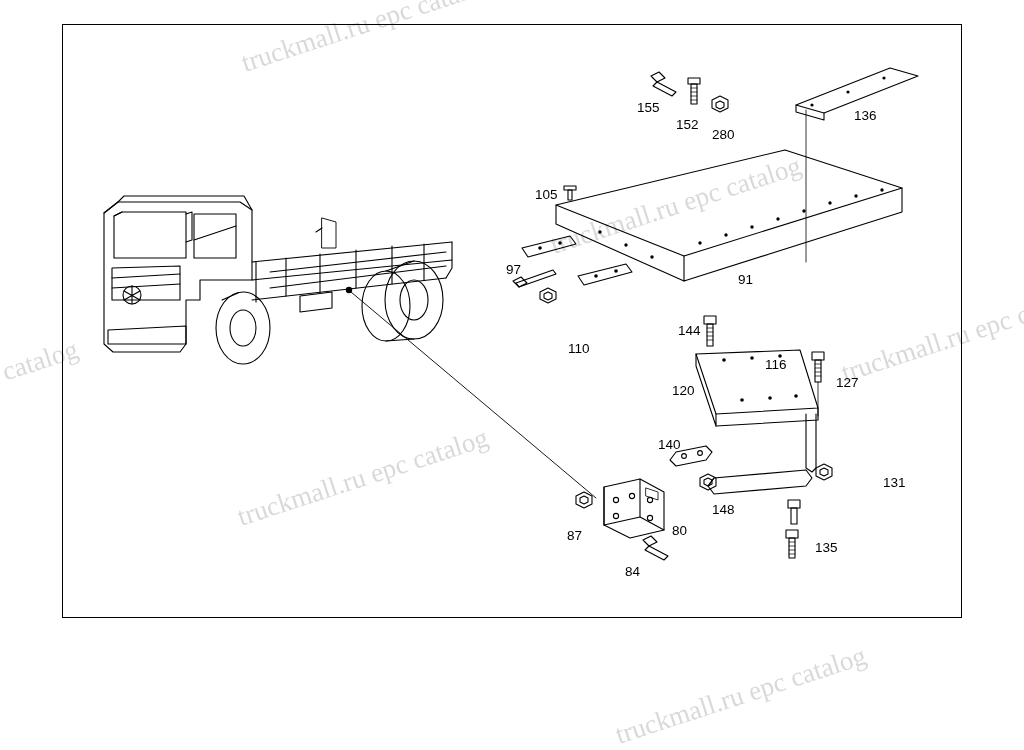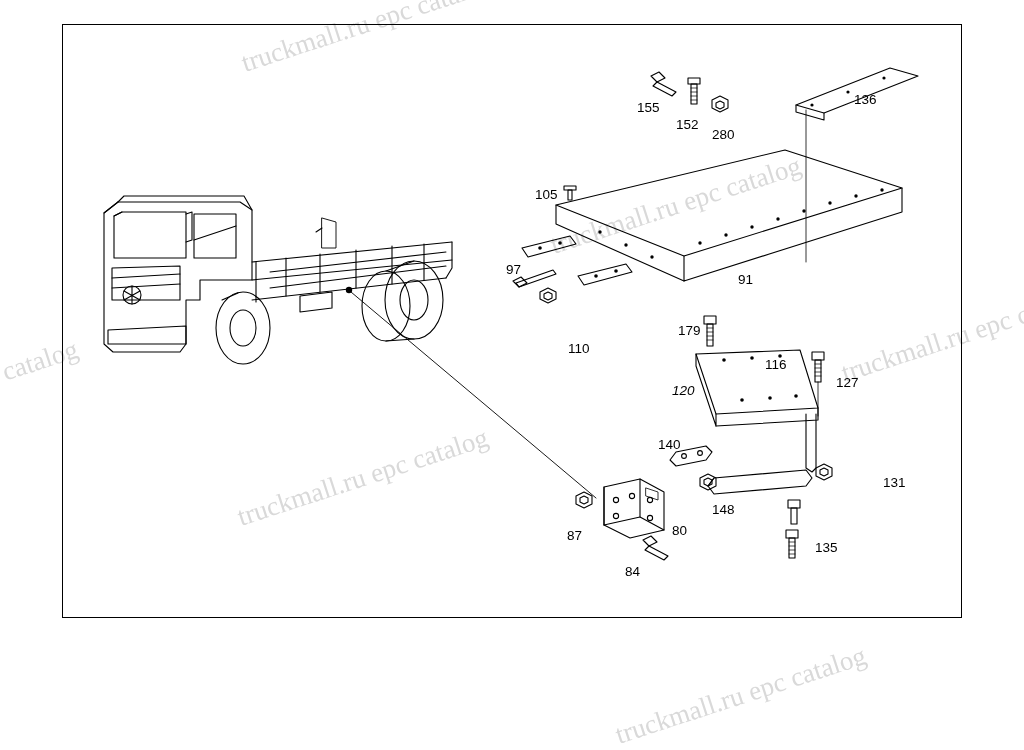--- a/index.html
+++ b/index.html
@@ -288,29 +288,29 @@
         <path d="M649 546 L668 556 L664 560 L645 550 Z"></path>
       </g>
 
     </g>
   </svg>
 
   <div id="callout-layer">
       <div class="callout" style="left: 637px; top: 100px;">155</div>
       <div class="callout" style="left: 676px; top: 117px;">152</div>
       <div class="callout" style="left: 712px; top: 127px;">280</div>
-      <div class="callout" style="left: 854px; top: 92px;">136</div>
+      <div class="callout" style="left: 854px; top: 108px;">136</div>
       <div class="callout" style="left: 535px; top: 187px; text-align: right;">105</div>
       <div class="callout" style="left: 506px; top: 262px; text-align: center;">97</div>
       <div class="callout" style="left: 568px; top: 299px; margin-top: 42px;">110</div>
       <div class="callout" style="left: 738px; top: 272px;">91</div>
-      <div class="callout" style="left: 678px; top: 323px;">179</div>
+      <div class="callout" style="left: 678px; top: 323px;">144</div>
       <div class="callout" style="left: 765px; top: 357px;">116</div>
       <div class="callout" style="left: 836px; top: 375px; text-align: center;">127</div>
-      <div class="callout" style="left: 672px; top: 383px; font-style: italic;">120</div>
+      <div class="callout" style="left: 672px; top: 383px;">120</div>
       <div class="callout" style="left: 658px; top: 437px;">140</div>
       <div class="callout" style="left: 842px; top: 475px; margin-left: 41px;">131</div>
       <div class="callout" style="left: 712px; top: 502px;">148</div>
       <div class="callout" style="left: 567px; top: 528px;">87</div>
       <div class="callout" style="left: 672px; top: 523px;">80</div>
       <div class="callout" style="left: 815px; top: 540px;">135</div>
       <div class="callout" style="left: 625px; top: 564px;">84</div>
     </div>
 
 

